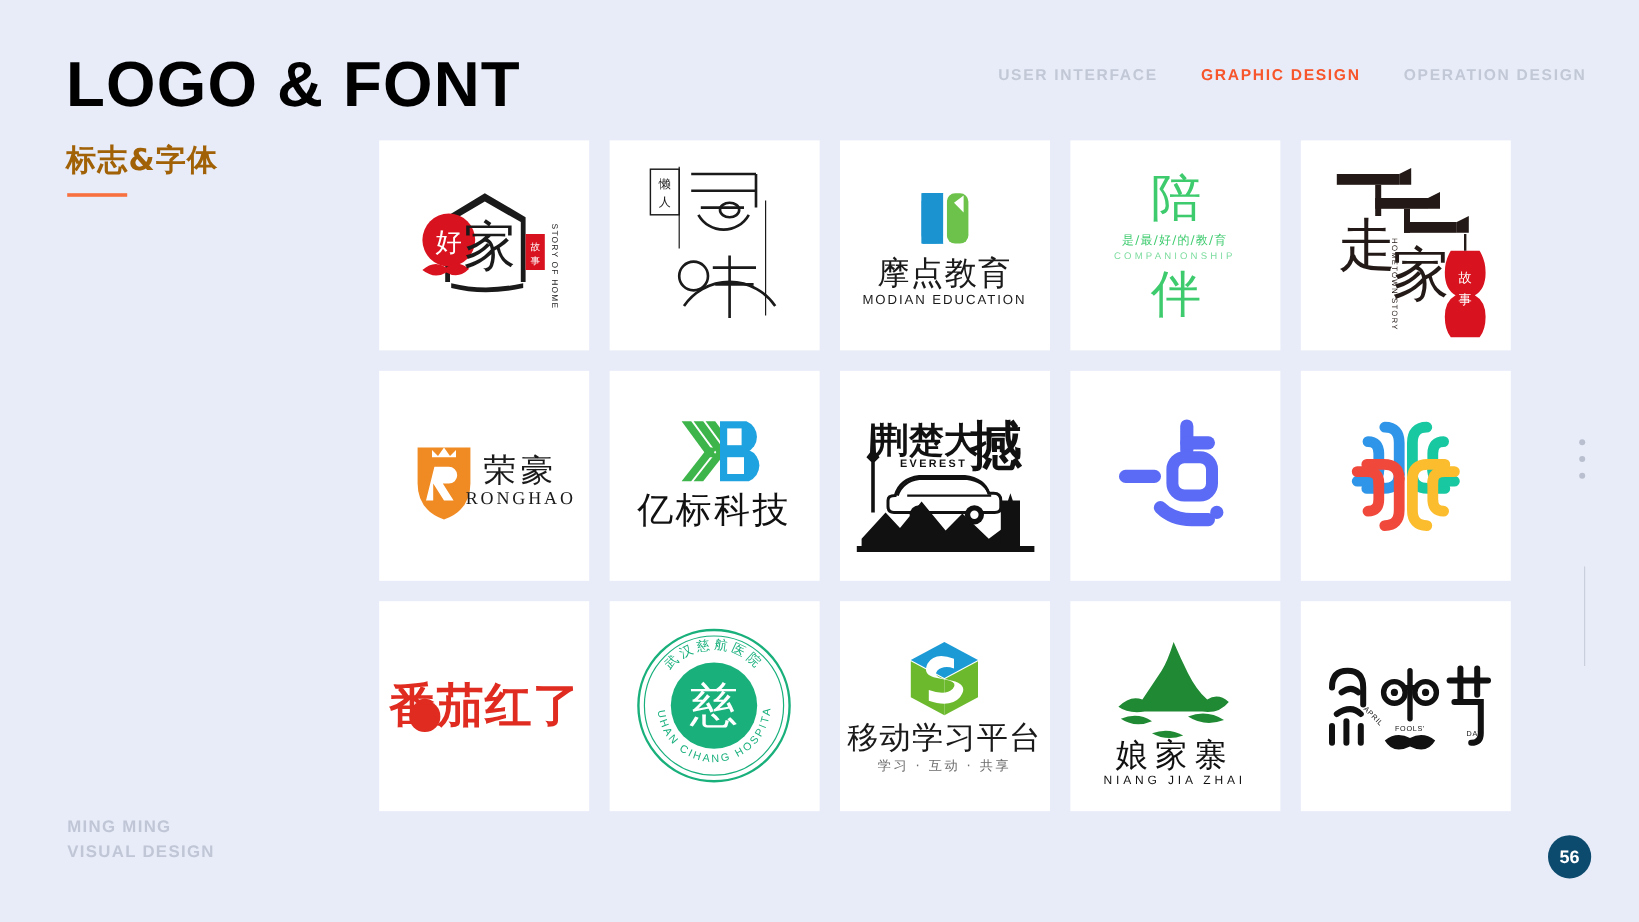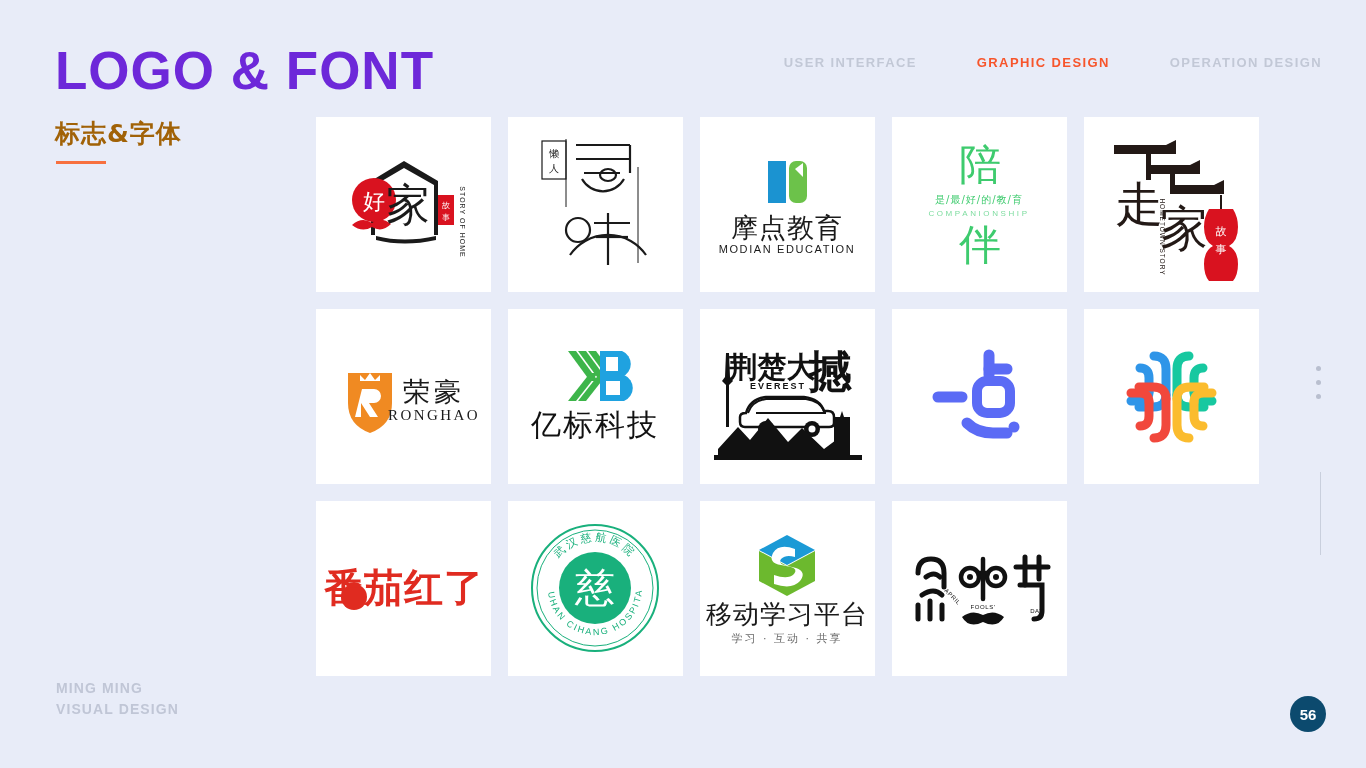--- a/index.html
+++ b/index.html
@@ -11,21 +11,21 @@
     overflow: hidden;
   }
 
   
   .page-title {
     position: absolute;
     left: 55px; top: 44px;
     font-size: 53px;
     font-weight: bold;
     letter-spacing: 1px;
-    color: #6d28d9;
+    color: #000000;
     line-height: 1;
   }
   .page-subtitle {
     position: absolute;
     left: 55px; top: 117px;
     font-size: 25px;
     font-weight: bold;
     color: #a16207;
     letter-spacing: 1px;
   }
@@ -35,21 +35,21 @@
     width: 50px; height: 3px;
     background: #f7703f;
   }
 
   
   .nav {
     position: absolute;
     right: 44px; top: 55px;
     display: flex;
     align-items: center;
-    gap: 60px;
+    gap: 36px;
   }
   .nav-item {
     font-size: 13px;
     letter-spacing: 1.4px;
     color: #c2c8d6;
     font-weight: bold;
     white-space: nowrap;
   }
   .nav-item.active { color: #f7552b; }
 
@@ -348,20 +348,30 @@
     <svg width="175" height="175" viewBox="0 0 175 175">
       <path d="M87 34 l28 15 l-28 15 l-28 -15 Z" fill="#1b9ad6"></path>
       <path d="M59 50 l28 15 l0 30 l-28 -15 Z" fill="#6cb92e"></path>
       <path d="M115 50 l0 30 l-28 15 l0 -30 Z" fill="#6cb92e"></path>
       <path d="M95 48 q-16 -6 -22 4 q-5 10 8 12 l10 2 q7 2 3 7 q-6 6 -20 1 l0 9 q18 6 26 -3 q7 -9 -4 -13 l-12 -3 q-6 -2 -3 -6 q5 -5 14 -2 Z" fill="#ffffff"></path>
       <text x="87" y="122" font-size="26" font-family="'DejaVu Sans',sans-serif" fill="#1a1a1a" text-anchor="middle" letter-spacing="1">移动学习平台</text>
       <text x="87" y="141" font-size="11" font-family="'DejaVu Sans',sans-serif" fill="#6b6b6b" text-anchor="middle" letter-spacing="2">学习 · 互动 · 共享</text>
     </svg>
   </div>
 
+  <div class="card">
+    <svg width="175" height="175" viewBox="0 0 175 175">
+      <path d="M40 88 q10 -10 20 -6 q8 -12 16 -24 q5 -8 10 -24 q6 14 12 26 q7 14 16 22 q9 -6 18 2 q-8 10 -22 8 l-48 0 q-14 2 -22 -4 Z" fill="#1f8a33"></path>
+      <path d="M42 98 q14 -6 26 2 q-14 6 -26 -2 Z" fill="#1f8a33"></path>
+      <path d="M98 96 q16 -6 30 3 q-16 6 -30 -3 Z" fill="#1f8a33"></path>
+      <path d="M68 110 q14 -5 26 2 q-14 5 -26 -2 Z" fill="#1f8a33"></path>
+      <text x="87" y="137" font-size="27" font-family="'DejaVu Sans',sans-serif" fill="#111111" text-anchor="middle" letter-spacing="6">娘家寨</text>
+      <text x="87" y="152" font-size="10" font-family="'Liberation Sans',sans-serif" fill="#111111" text-anchor="middle" letter-spacing="3.2">NIANG JIA ZHAI</text>
+    </svg>
+  </div>
 
   <div class="card">
     <svg width="175" height="175" viewBox="0 0 175 175">
       <g stroke="#111111" fill="none" stroke-width="5" stroke-linecap="round">
         <path d="M26 72 q0 -14 13 -14 q13 0 13 14 l0 14"></path>
         <path d="M34 76 q8 -6 14 0"></path>
         <path d="M30 94 q12 -8 20 0"></path>
         <path d="M26 104 l0 14"></path>
         <path d="M38 100 l0 18"></path>
         <path d="M50 104 l0 14"></path>

